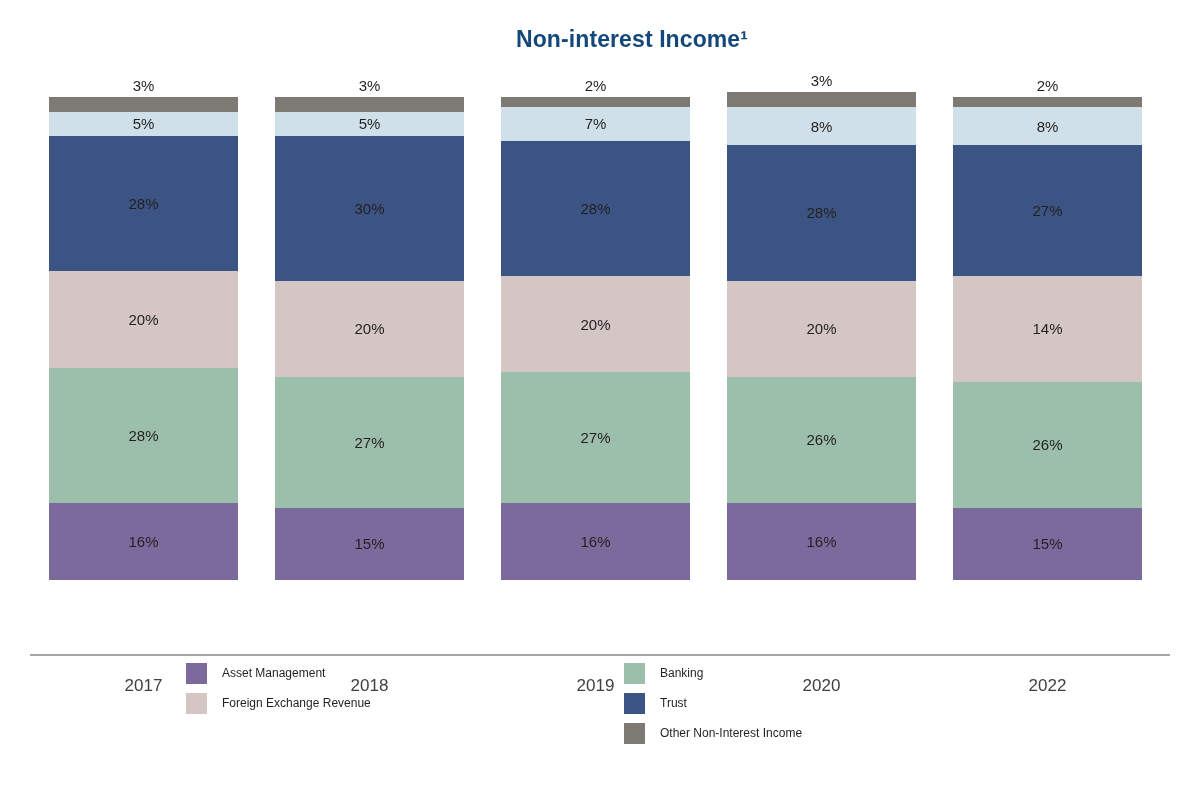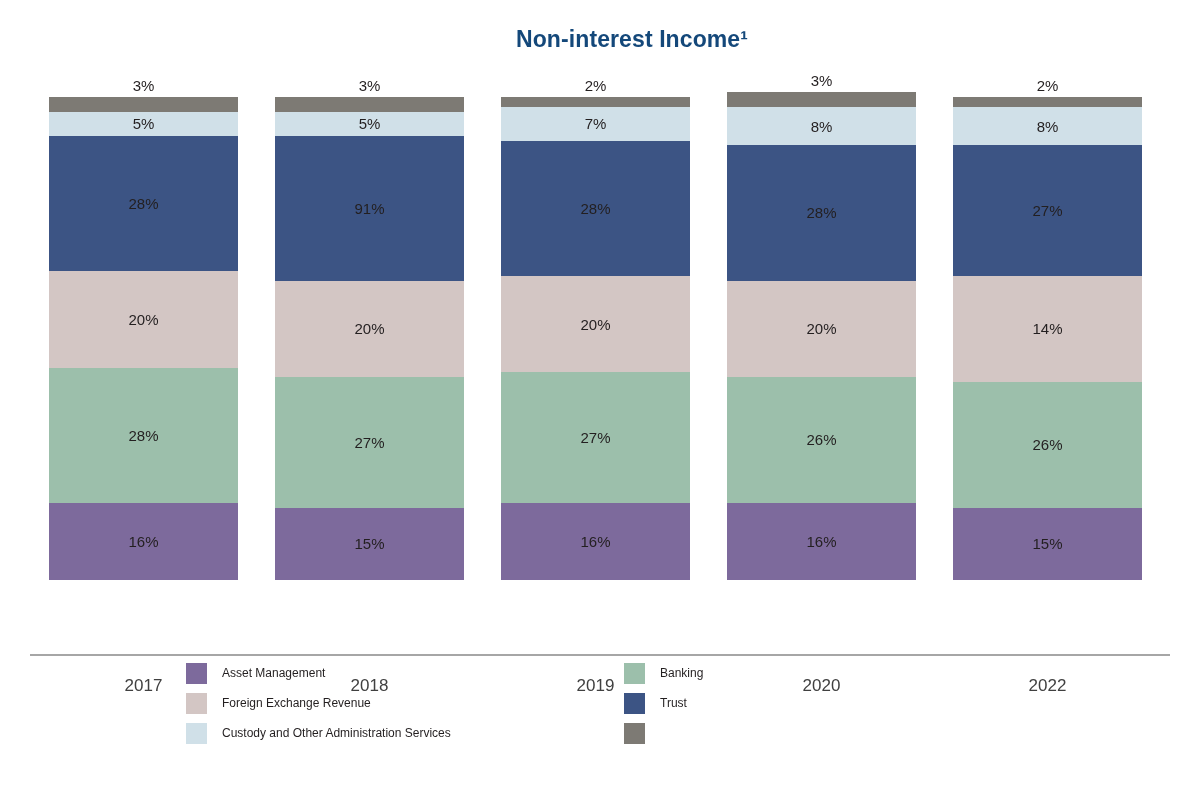--- a/index.html
+++ b/index.html
@@ -156,21 +156,21 @@
       </div>
       <div class="bar-group" style="left: 275px;">
         <div class="bar-stack">
           <div class="segment outside-label" style="height: 14.49px; background: rgb(125, 122, 116);">
             <span class="seg-label">3%</span>
           </div>
           <div class="segment" style="height: 24.15px; background: rgb(208, 224, 232);">
             <span class="seg-label">5%</span>
           </div>
           <div class="segment" style="height: 144.9px; background: rgb(60, 84, 132);">
-            <span class="seg-label">91%</span>
+            <span class="seg-label">30%</span>
           </div>
           <div class="segment" style="height: 96.6px; background: rgb(211, 198, 196);">
             <span class="seg-label">20%</span>
           </div>
           <div class="segment" style="height: 130.41px; background: rgb(156, 191, 171);">
             <span class="seg-label">27%</span>
           </div>
           <div class="segment" style="height: 72.45px; background: rgb(125, 106, 156);">
             <span class="seg-label">15%</span>
           </div>
@@ -256,31 +256,28 @@
 <div id="legend">
   <div class="legend-col" id="legend-col-left">
       <div class="legend-item">
         <span class="legend-swatch" style="background: rgb(125, 106, 156);"></span>
         <span class="legend-label">Asset Management</span>
       </div>
       <div class="legend-item">
         <span class="legend-swatch" style="background: rgb(211, 198, 196);"></span>
         <span class="legend-label">Foreign Exchange Revenue</span>
       </div>
-      <div class="legend-item">
-        <span class="legend-swatch" style="background: rgb(208, 224, 232);"></span>
-        <span class="legend-label">Custody and Other Administration Services</span>
-      </div>
     </div>
   <div class="legend-col" id="legend-col-right">
       <div class="legend-item">
         <span class="legend-swatch" style="background: rgb(156, 191, 171);"></span>
         <span class="legend-label">Banking</span>
       </div>
       <div class="legend-item">
         <span class="legend-swatch" style="background: rgb(60, 84, 132);"></span>
         <span class="legend-label">Trust</span>
       </div>
       <div class="legend-item">
         <span class="legend-swatch" style="background: rgb(125, 122, 116);"></span>
+        <span class="legend-label">Other Non-Interest Income</span>
       </div>
     </div>
 </div>
 
 </body></html>

